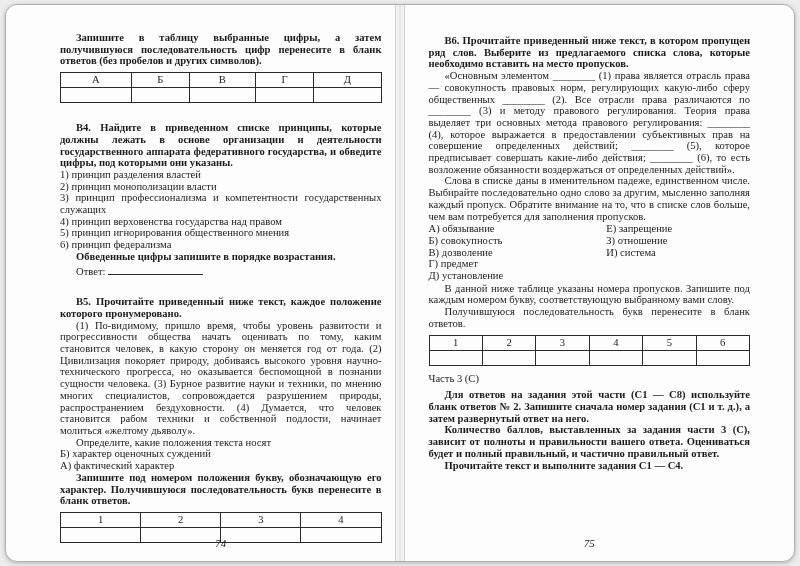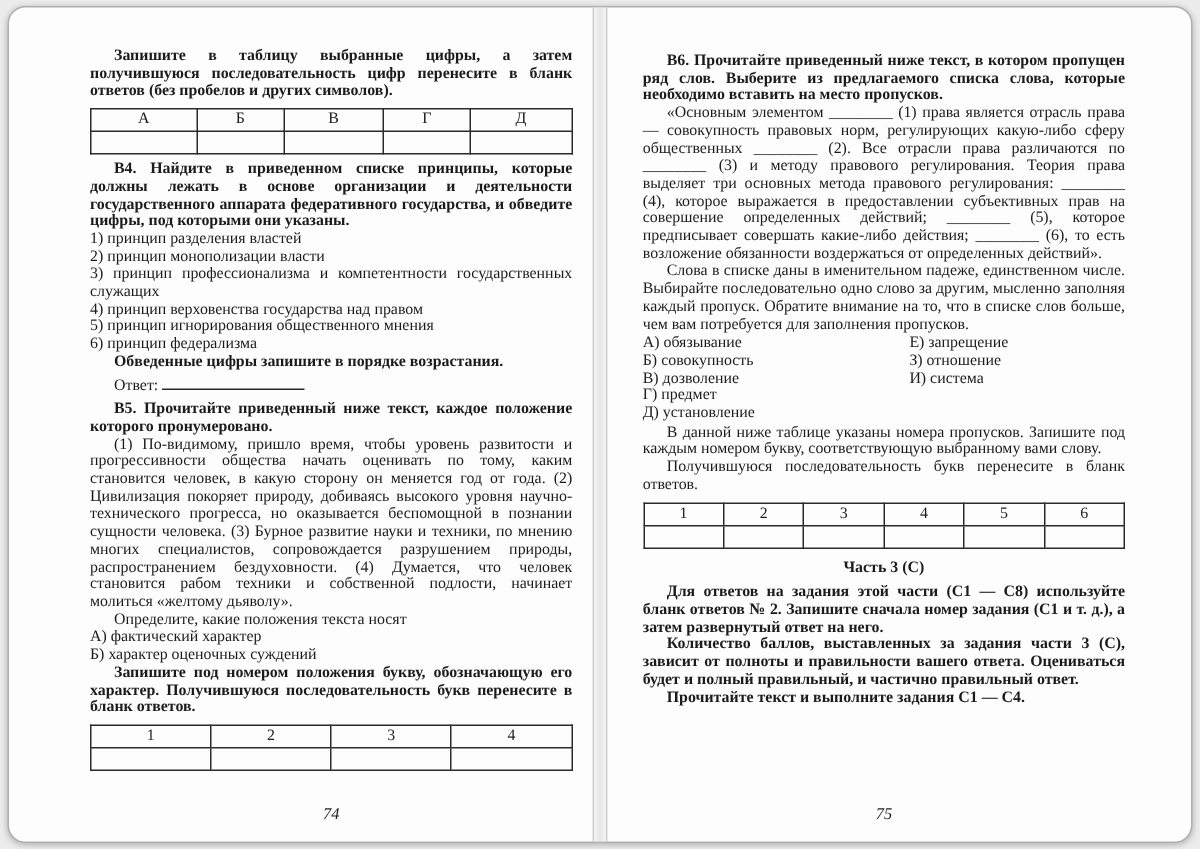--- a/index.html
+++ b/index.html
@@ -20,28 +20,28 @@
   .page-left{padding:27px 13px 34px 54px;}
   .page-right{padding:30px 44px 34px 24px;}
   .gutter{
     width:8px;flex:0 0 8px;
     border-left:1px solid #cfcfcf;border-right:1px solid #cfcfcf;
     background:linear-gradient(90deg,#f5f5f5,#e6e6e6,#f5f5f5);
   }
   p{margin:0;text-align:justify;}
   .ind{text-indent:16px;}
   .b{font-weight:bold;}
-  .mt{margin-top:4px;}
+  .mt{margin-top:19px;}
   table.answers{width:100%;border-collapse:collapse;margin:5px 0 4px;}
   table.answers td{border:1px solid #2a2a2a;height:14px;text-align:center;font-size:10.6px;padding:0;}
   .answer-line{margin-top:2px;}
   .blank{display:inline-block;width:95px;border-bottom:1px solid #2a2a2a;height:9px;vertical-align:baseline;}
   .word-cols{display:flex;margin:1px 0;gap:34px;}
   .word-col{flex:1;}
-  .part3-head{text-align:center;font-weight:bold;margin:7px 0 5px;}
+  .part3-head{font-weight:normal;margin:7px 0 5px;}
   .pgnum{position:absolute;bottom:11px;text-align:center;font-size:11px;font-style:italic;}
   .page-left .pgnum{left:54px;right:13px;}
   .page-right .pgnum{left:24px;right:44px;}
 </style>
 </head>
 <body>
 
 <div class="book">
   <div class="spread">
 
@@ -80,22 +80,22 @@
 
       <p class="ind b">Обведенные цифры запишите в порядке возрастания.</p>
 
       <p class="ind answer-line"><span>Ответ:</span> <span class="blank"></span></p>
 
       <p class="ind b mt">В5. Прочитайте приведенный ниже текст, каждое положение которого пронумеровано.</p>
 
       <p class="ind">(1) По-видимому, пришло время, чтобы уровень развитости и прогрессивности общества начать оценивать по тому, каким становится человек, в какую сторону он меняется год от года. (2) Цивилизация покоряет природу, добиваясь высокого уровня научно-технического прогресса, но оказывается беспомощной в познании сущности человека. (3) Бурное развитие науки и техники, по мнению многих специалистов, сопровождается разрушением природы, распространением бездуховности. (4) Думается, что человек становится рабом техники и собственной подлости, начинает молиться «желтому дьяволу».</p>
 
       <p class="ind">Определите, какие положения текста носят</p>
+      <p>Б) характер оценочных суждений</p>
       <p>А) фактический характер</p>
-      <p>Б) характер оценочных суждений</p>
 
       <p class="ind b">Запишите под номером положения букву, обозначающую его характер. Получившуюся последовательность букв перенесите в бланк ответов.</p>
 
       <table class="answers">
         <tbody>
             <tr>
           <td>1</td>
           <td>2</td>
           <td>3</td>
           <td>4</td>

